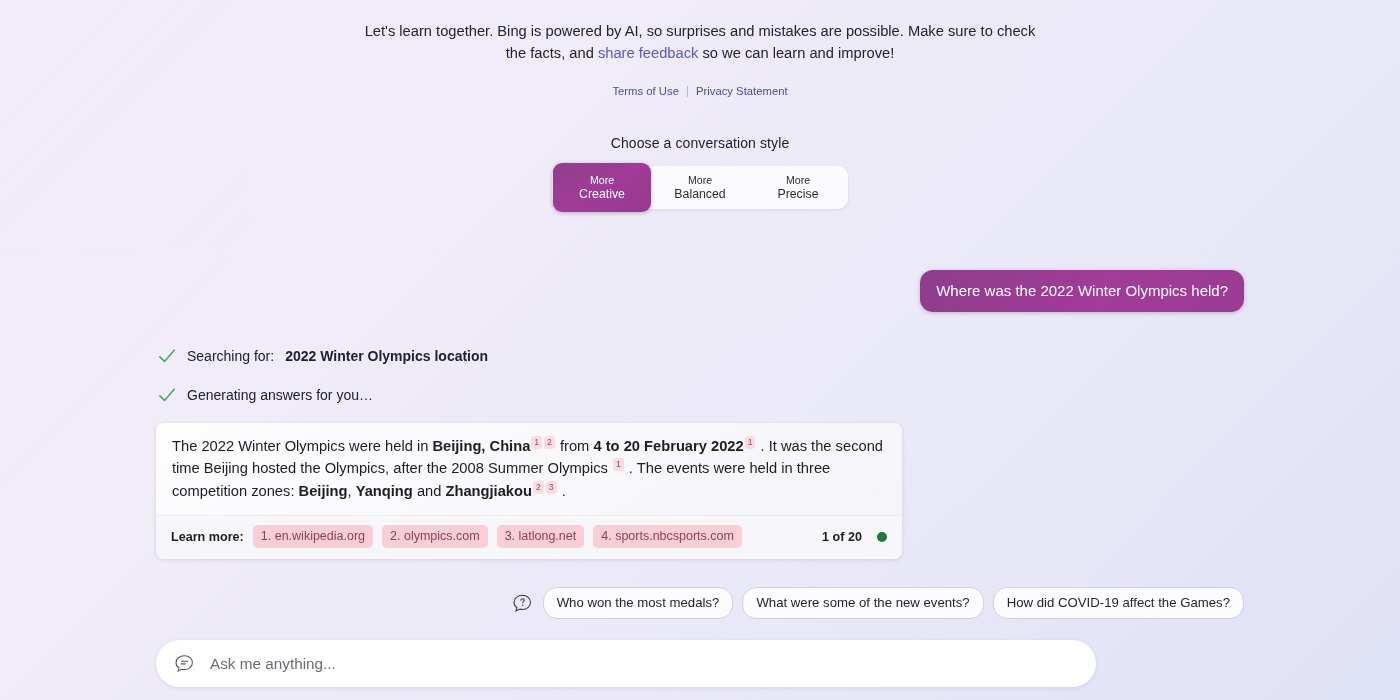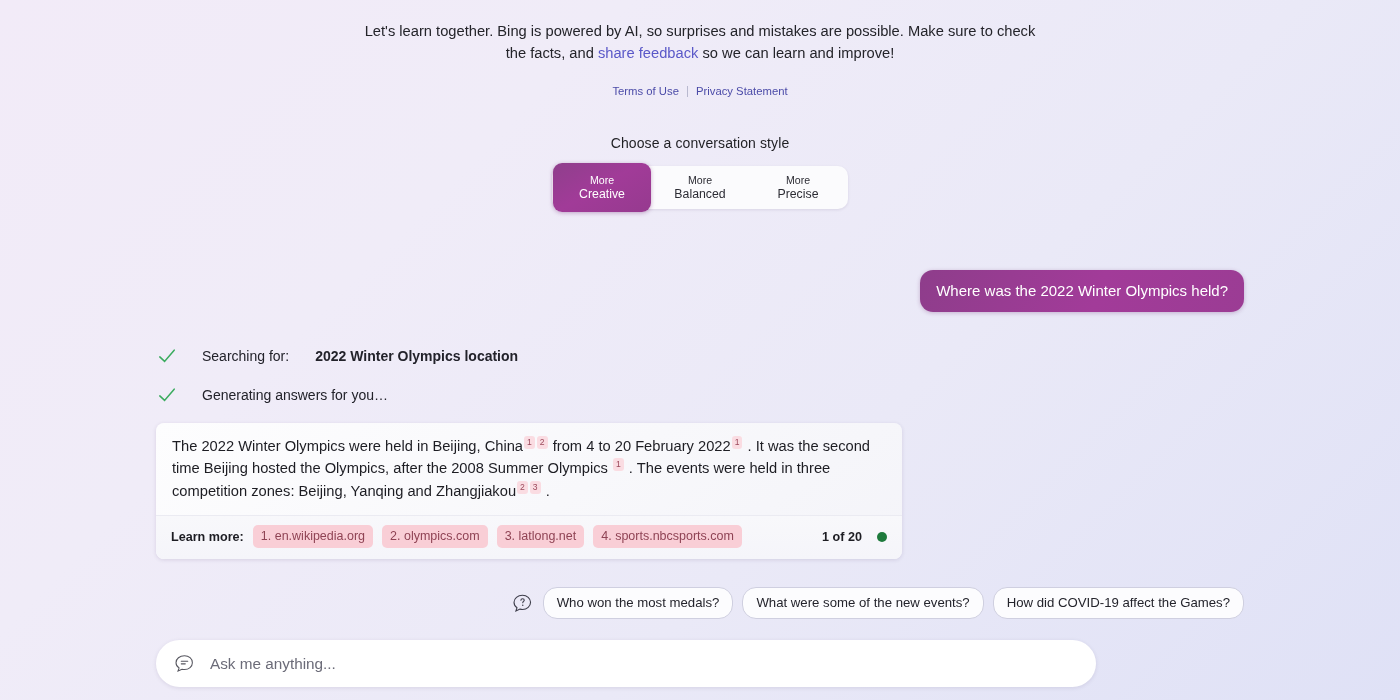--- a/index.html
+++ b/index.html
@@ -112,21 +112,21 @@
     max-width: 420px;
   }
 
   .status-list {
     margin-top: 33px;
     padding-left: 158px;
   }
   .status-row {
     display: flex;
     align-items: center;
-    gap: 26px;
+    gap: 11px;
     height: 22px;
     margin-bottom: 17px;
     font-size: 14px;
     color: #22222a;
   }
   .check { width: 18px; height: 18px; flex: 0 0 18px; }
   .status-row b { font-weight: bold; }
 
   
   .answer-card {
@@ -136,21 +136,21 @@
     border-radius: 8px;
     box-shadow: 0 1px 4px rgba(40,20,70,.12);
     overflow: hidden;
   }
   .answer-body {
     padding: 12px 16px 13px;
     font-size: 14.7px;
     line-height: 22.4px;
     color: #1d1d23;
   }
-  .answer-body b { font-weight: normal; }
+  .answer-body b { font-weight: bold; }
   .cite {
     display: inline-block;
     background: #fadce2;
     color: #9c4a5c;
     font-size: 8.6px;
     line-height: 11px;
     border-radius: 3px;
     padding: 1px 3px 1px;
     vertical-align: 6px;
     margin: 0 1px;

